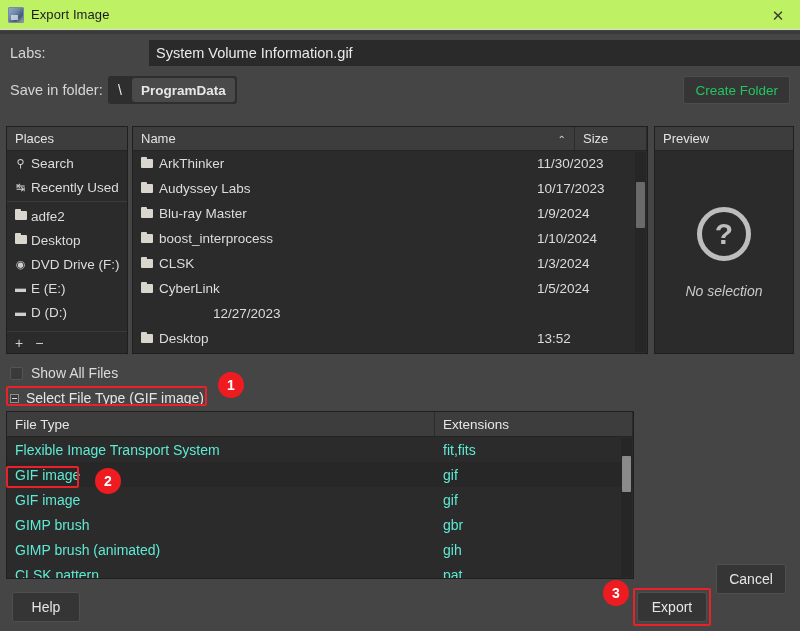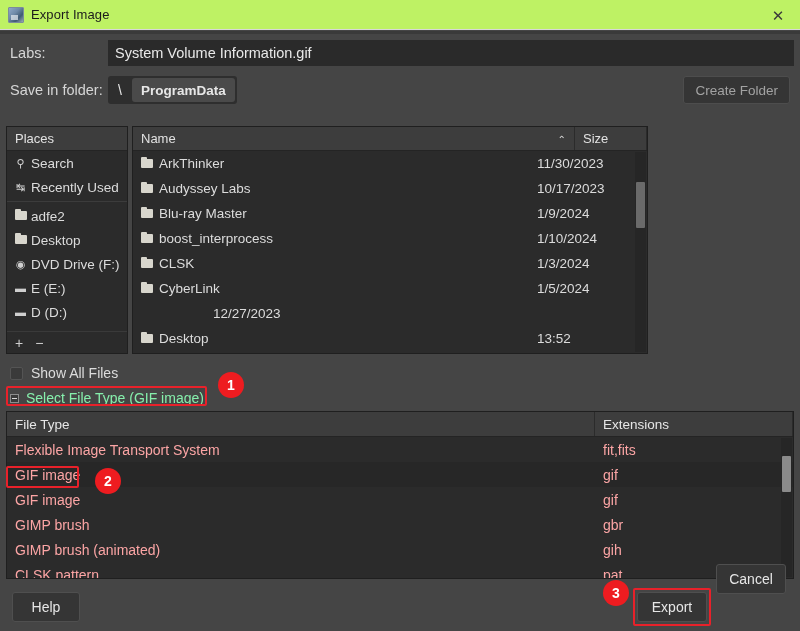--- a/index.html
+++ b/index.html
@@ -54,20 +54,21 @@
   .lbl {
     color: #d6d6d6; font-size: 14.5px; padding-left: 10px; width: 108px; flex: none;
   }
   .name-input {
     height: 26px; width: 686px;
     background: #2a2a2a;
     border: 1px solid #2a2a2a;
     color: #e9e9e9; font-size: 14.5px;
     display: flex; align-items: center; padding-left: 6px;
     font-family: "Liberation Sans", sans-serif;
+    margin-left: 41px;
   }
   .field-folder-row {
     position: absolute; left: 0; top: 72px; width: 800px; height: 36px;
     display: flex; align-items: center;
   }
   .pathbar {
     display: flex; align-items: stretch; height: 28px;
     background: #2e2e2e; border-radius: 3px; overflow: hidden;
   }
   .path-seg {
@@ -76,21 +77,21 @@
   }
   .path-seg.root { font-weight: normal; padding: 0 10px; }
   .path-seg.active {
     background: #4a4a4a; font-weight: bold; font-size: 13.5px;
     border-radius: 3px; margin: 2px 2px 2px 0;
   }
   .create-folder-btn {
     position: absolute; right: 10px; top: 76px;
     height: 28px; padding: 0 11px;
     background: #353535; border: 1px solid #4d4d4d; border-radius: 3px;
-    color: #a3a3a3; font-size: 13.5px;
+    color: #22c55e; font-size: 13.5px;
     display: flex; align-items: center;
   }
 
   
   .panes { position: absolute; left: 0; top: 126px; width: 800px; height: 228px; }
 
   .pane {
     position: absolute; top: 0; height: 228px;
     background: #2b2b2b;
     border: 1px solid #1f1f1f;
@@ -178,47 +179,47 @@
     display: flex; align-items: center; gap: 8px;
     color: #dcdcdc; font-size: 14px;
   }
   .chk {
     width: 13px; height: 13px; background: #3a3a3a; border: 1px solid #545454;
     border-radius: 2px;
   }
   .expander {
     position: absolute; left: 8px; top: 388px;
     display: flex; align-items: center; gap: 7px;
-    color: #86efac; font-size: 14px;
+    color: #e5e5e5; font-size: 14px;
     padding: 2px 4px 2px 2px;
   }
   .exp-tri {
     width: 9px; height: 9px; border: 1px solid #8d8d8d; background:#3a3a3a;
     position: relative;
   }
   .exp-tri::after{
     content:""; position:absolute; left:1px; top:3px; width:5px; height:1.5px; background:#d8d8d8;
   }
 
   
   .ft-pane {
-    position: absolute; left: 6px; top: 411px; width: 788px; height: 168px;
+    position: absolute; left: 6px; top: 411px; width: 628px; height: 168px;
     background: #2b2b2b; border: 1px solid #1f1f1f;
   }
   .ft-hdr { height: 25px; background: #3d3d3d; display: flex; border-bottom:1px solid #242424; }
   .ft-hdr .c {
     display: flex; align-items: center; padding-left: 8px;
     color: #e6e6e6; font-size: 13.5px; border-right: 1px solid #2b2b2b;
   }
   .ft-c1 { flex: 1 1 auto; }
   .ft-c2 { width: 198px; flex: none; border-right: none; }
   .ft-rows { height: 141px; overflow: hidden; position: relative; }
   .ft-row {
     height: 25px; display: flex; align-items: center;
-    color: #fca5a5; font-size: 14px;
+    color: #5eead4; font-size: 14px;
   }
   .ft-row.sel { background: #272727; }
   .ft-row .t1 { flex: 1 1 auto; padding-left: 8px; }
   .ft-row .t2 { width: 198px; flex: none; padding-left: 8px; }
 
   
   .footer {
     position: absolute; left: 0; bottom: 0; width: 800px; height: 50px;
     background: #454545;
   }
@@ -380,20 +381,27 @@
             </span>
           <span class="fs"></span>
           <span class="fm">13:52</span>
         </div>
       </div>
       <div class="vscroll">
         <div class="vthumb" style="top:30px;height:46px;"></div>
       </div>
     </div>
 
+    <div class="pane pane-preview">
+      <div class="pane-hdr">Preview</div>
+      <div class="preview-body">
+        <div class="qmark">?</div>
+        <div class="nosel">No selection</div>
+      </div>
+    </div>
   </div>
 
   <div class="showall">
     <span class="chk"></span>
     <span>Show All Files</span>
   </div>
 
   <div class="expander">
     <span class="exp-tri"></span>
     <span>Select File Type (GIF image)</span>

